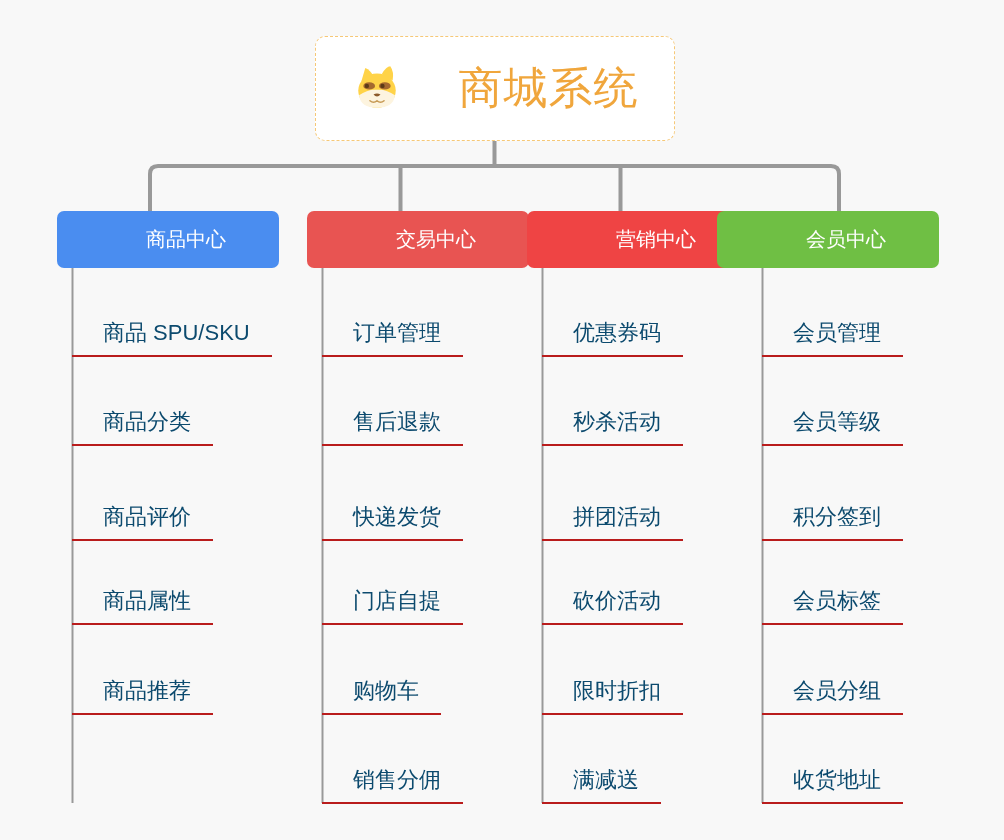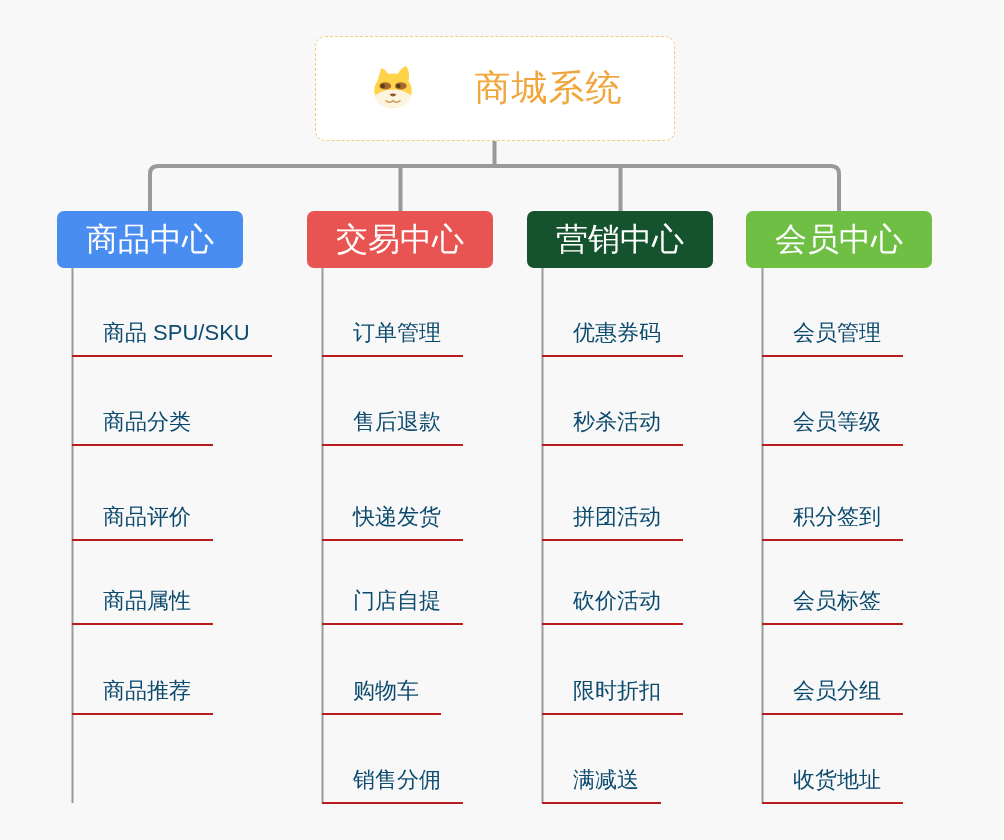--- a/index.html
+++ b/index.html
@@ -14,33 +14,33 @@
 
   
   .root{
     position:absolute;left:315px;top:36px;width:360px;height:105px;
     box-sizing:border-box;
     background:#ffffff;
     border:1px dashed #f6c877;
     border-radius:10px;
     display:flex;align-items:center;justify-content:center;gap:13px;
   }
-  .root-title{font-size:36px;color:#f0a63c;letter-spacing:1px;margin-left:44px;}
+  .root-title{font-size:44px;color:#f0a63c;letter-spacing:1px;margin-left:44px;}
 
   
   .box{
     position:absolute;top:211px;width:186px;height:57px;
     border-radius:7px;
     display:flex;align-items:center;justify-content:center;
-    font-size:32px;color:#ffffff;
+    font-size:20px;color:#ffffff;padding-left:36px;
   }
   .b0{left:57px}
   .b1{left:307px}
   .b2{left:527px}
-  .b3{left:746px}
+  .b3{left:717px}
 
   
   .leaf{
     position:absolute;
     font-size:22px;line-height:26px;color:#0c4a6e;
     padding:0 22px 9px 31px;
     border-bottom:2px solid #b91c1c;
     white-space:nowrap;
   }
   .c0{left:72px}
@@ -110,21 +110,21 @@
   <div class="box b1" style="background: rgb(232, 84, 82); color: rgb(255, 255, 255);">
     <span>交易中心</span>
   </div>
   <div class="leaf c1 r0">订单管理</div>
   <div class="leaf c1 r1">售后退款</div>
   <div class="leaf c1 r2">快递发货</div>
   <div class="leaf c1 r3">门店自提</div>
   <div class="leaf c1 r4">购物车</div>
   <div class="leaf c1 r5">销售分佣</div>
 
-  <div class="box b2" style="background: #14532d; color: rgb(255, 255, 255);">
+  <div class="box b2" style="background: #ef4444; color: rgb(255, 255, 255);">
     <span>营销中心</span>
   </div>
   <div class="leaf c2 r0">优惠券码</div>
   <div class="leaf c2 r1">秒杀活动</div>
   <div class="leaf c2 r2">拼团活动</div>
   <div class="leaf c2 r3">砍价活动</div>
   <div class="leaf c2 r4">限时折扣</div>
   <div class="leaf c2 r5">满减送</div>
 
   <div class="box b3" style="background: rgb(111, 191, 68); color: rgb(255, 255, 255);">

